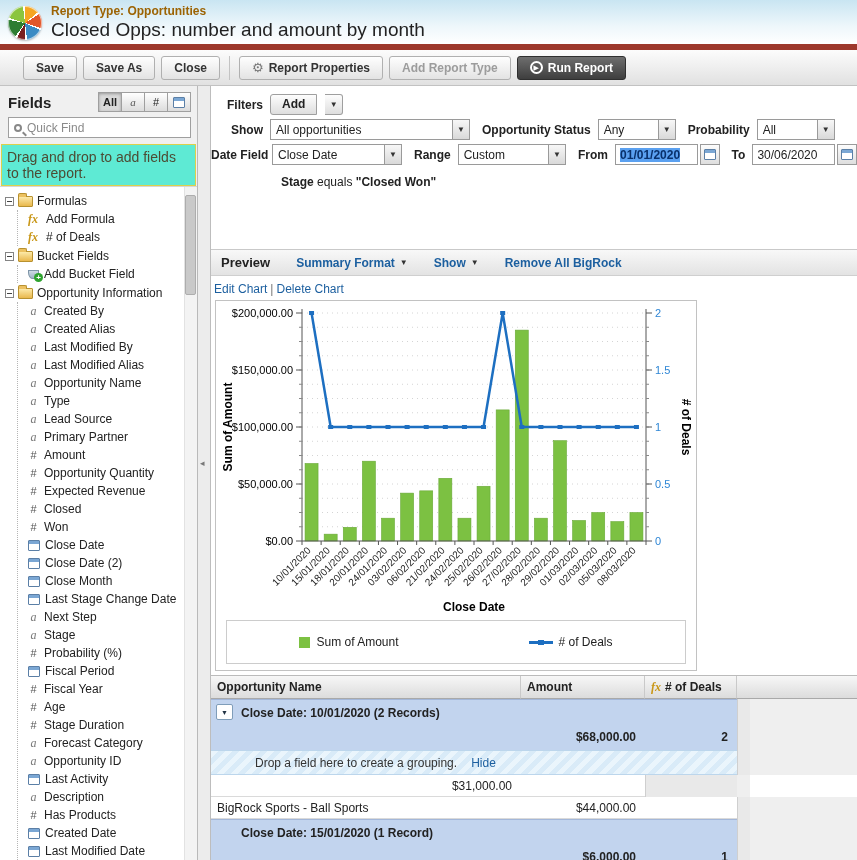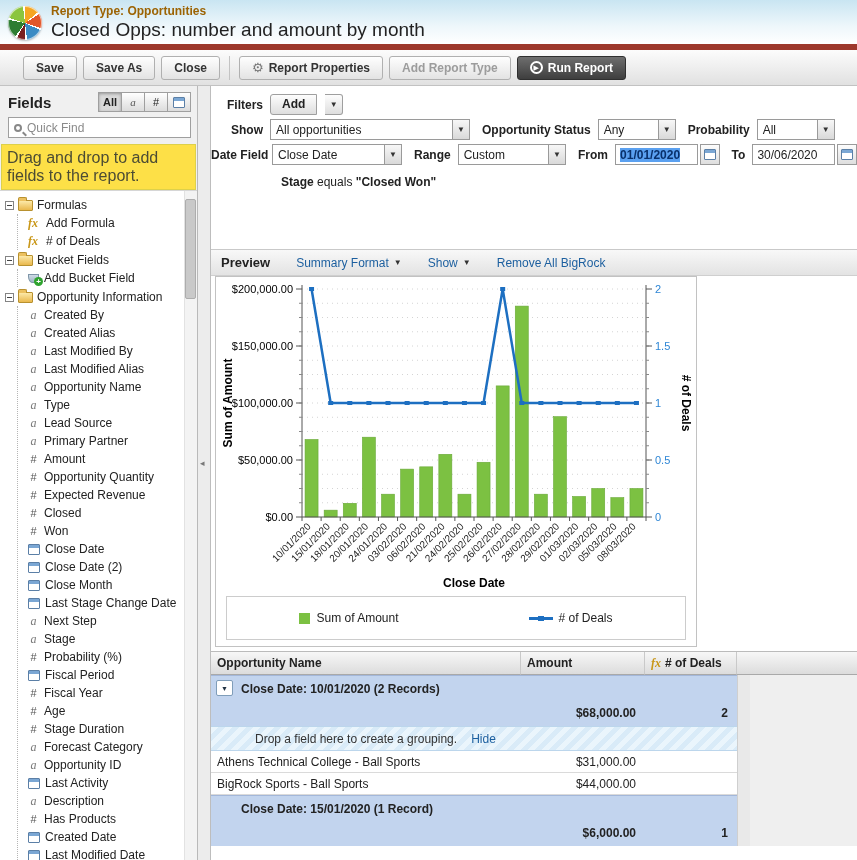--- a/index.html
+++ b/index.html
@@ -41,21 +41,21 @@
   .seg { width:24px; height:20px; border:1px solid #9f9f9f; margin-left:-1px; font-size:11px;
     background:linear-gradient(#fff,#dcdcdc); display:flex; align-items:center; justify-content:center; cursor:pointer; }
   .seg.active { background:#dadada; box-shadow:inset 0 1px 3px rgba(0,0,0,.3); font-weight:bold; }
   .seg .a-ic { font-style:italic; font-family:"Liberation Serif",serif; color:#555; }
   .cal-ic { width:12px; height:11px; border:1px solid #5b7fa6; background:
      linear-gradient(#7ba7d4 0 3px, #fff 3px) ; border-radius:1px; }
   .fp-search { padding:0 6px 6px 8px; }
   .searchbox { height:21px; border:1px solid #9f9f9f; background:#fff; display:flex; align-items:center; gap:5px; padding:0 5px; color:#8a8a8a; }
   .mag { width:8px; height:8px; border:2px solid #888; border-radius:50%; position:relative; flex:0 0 auto; }
   .mag::after { content:""; position:absolute; width:5px; height:2px; background:#888; transform:rotate(45deg); left:6px; top:7px; }
-  .fp-tip { margin:0 1px; background:#fde047; border:1px solid #ddd04a; padding:4px 5px; font-size:16px; color:#4c4c34; }
+  .fp-tip { margin:0 1px; background:#5eead4; border:1px solid #ddd04a; padding:4px 5px; font-size:14px; color:#4c4c34; }
   .tree { flex:1; background:#fff; border-top:1px solid #d6d6d6; position:relative; overflow:hidden; padding:5px 16px 0 5px; }
   .tree-track { position:absolute; right:0; top:0; bottom:0; width:13px; background:#f3f3f3; border-left:1px solid #e2e2e2; }
   .tree-thumb { position:absolute; right:1px; top:8px; width:11px; height:100px; background:#c9c9c9; border:1px solid #adadad; border-radius:2px; }
   .t-sec { margin-bottom:1px; }
   .t-folder { display:flex; align-items:center; gap:4px; height:18px; }
   .ebox { width:9px; height:9px; border:1px solid #848484; background:#fff; position:relative; flex:0 0 auto; }
   .ebox::after { content:""; position:absolute; left:1px; top:3px; width:5px; height:1px; background:#444; }
   .folder-ic { width:15px; height:11px; background:linear-gradient(#fce9a8,#e9b84d); border:1px solid #b8912f; border-radius:1px; position:relative; flex:0 0 auto; }
   .folder-ic::before { content:""; position:absolute; top:-4px; left:-1px; width:7px; height:3px; background:#ecc160; border:1px solid #b8912f; border-bottom:none; border-radius:2px 2px 0 0; }
   .t-kids { margin-left:12px; border-left:1px dotted #b5b5b5; }
@@ -81,21 +81,21 @@
   .dinput { height:21px; border:1px solid #9a9a9a; background:#fff; padding:3px 4px 0 4px; width:84px; }
   .dinput.selected span { background:#5aa0f0; color:#08306b; font-weight:bold; }
   .calbtn { width:20px; height:21px; border:1px solid #9a9a9a; margin-left:2px; background:linear-gradient(#fdfdfd,#dedede); display:flex; align-items:center; justify-content:center; cursor:pointer; }
   .criteria { margin:10px 0 0 70px; }
   .crit-b { font-weight:bold; }
   .filters-spacer { height:60px; }
 
   
   .preview-bar { height:27px; background:linear-gradient(#f8f8f8,#e3e3e3); border-top:1px solid #c9c9c9; border-bottom:1px solid #cfcfcf; display:flex; align-items:center; padding-left:10px; gap:26px; }
   .pv-title { font-size:13px; font-weight:bold; }
-  .pv-link { color:#1c5f9f; font-weight:normal; cursor:pointer; display:flex; align-items:center; gap:5px; }
+  .pv-link { color:#1c5f9f; font-weight:bold; cursor:pointer; display:flex; align-items:center; gap:5px; }
   .pv-car { font-size:8px; color:#333; }
   .chart-links { padding:6px 0 4px 3px; }
   .a-link { color:#1c5f9f; cursor:pointer; }
   .pipe { color:#777; margin:0 3px; }
 
   
   .chart-wrap { margin-left:4px; width:482px; border:1px solid #c2c2c2; background:#fff; padding:2px 2px 6px 2px; }
   .legend-box { margin:0 8px; border:1px solid #ccc; height:44px; display:flex; align-items:center; justify-content:center; gap:130px; }
   .lg-item { display:flex; align-items:center; gap:6px; }
   .lg-sq { width:11px; height:11px; }
@@ -411,20 +411,23 @@
           <span>Summary Format</span>
           <span class="pv-car">▼</span>
         </span>
       <span class="pv-link">
           <span>Show</span>
           <span class="pv-car">▼</span>
         </span>
       <span class="pv-link">Remove All BigRock</span>
     </div>
 
+    <div class="chart-links">
+      <span class="a-link">Edit Chart</span><span class="pipe">|</span><span class="a-link">Delete Chart</span>
+    </div>
 
     <div class="chart-wrap">
       <svg id="chart-svg" width="474" height="314">
           <line x1="84" y1="223.75" x2="428" y2="223.75" stroke="#d4d4d4" stroke-width="1" stroke-dasharray="1,4"></line>
           <line x1="84" y1="209.5" x2="428" y2="209.5" stroke="#d4d4d4" stroke-width="1" stroke-dasharray="1,4"></line>
           <line x1="84" y1="195.25" x2="428" y2="195.25" stroke="#d4d4d4" stroke-width="1" stroke-dasharray="1,4"></line>
           <line x1="84" y1="181" x2="428" y2="181" stroke="#d4d4d4" stroke-width="1" stroke-dasharray="1,4"></line>
           <line x1="84" y1="166.75" x2="428" y2="166.75" stroke="#d4d4d4" stroke-width="1" stroke-dasharray="1,4"></line>
           <line x1="84" y1="152.5" x2="428" y2="152.5" stroke="#d4d4d4" stroke-width="1" stroke-dasharray="1,4"></line>
           <line x1="84" y1="138.25" x2="428" y2="138.25" stroke="#d4d4d4" stroke-width="1" stroke-dasharray="1,4"></line>
@@ -600,21 +603,20 @@
             <div class="g-sum dls">2</div>
             <div class="sbar"></div>
             <div class="filler"></div>
           </div>
           <div class="trow">
             <div class="dropzone"><span>Drop a field here to create a grouping.</span><span class="dz-hide">Hide</span></div>
             <div class="sbar"></div>
             <div class="filler"></div>
           </div>
           <div class="trow">
-            <div class="cell d-name">Athens Technical College - Ball Sports</div>
             <div class="cell d-amt">$31,000.00</div>
             <div class="cell d-dls"></div>
             <div class="sbar"></div>
             <div class="filler"></div>
           </div>
           <div class="trow">
             <div class="cell d-name">BigRock Sports - Ball Sports</div>
             <div class="cell d-amt">$44,000.00</div>
             <div class="cell d-dls"></div>
             <div class="sbar"></div>

